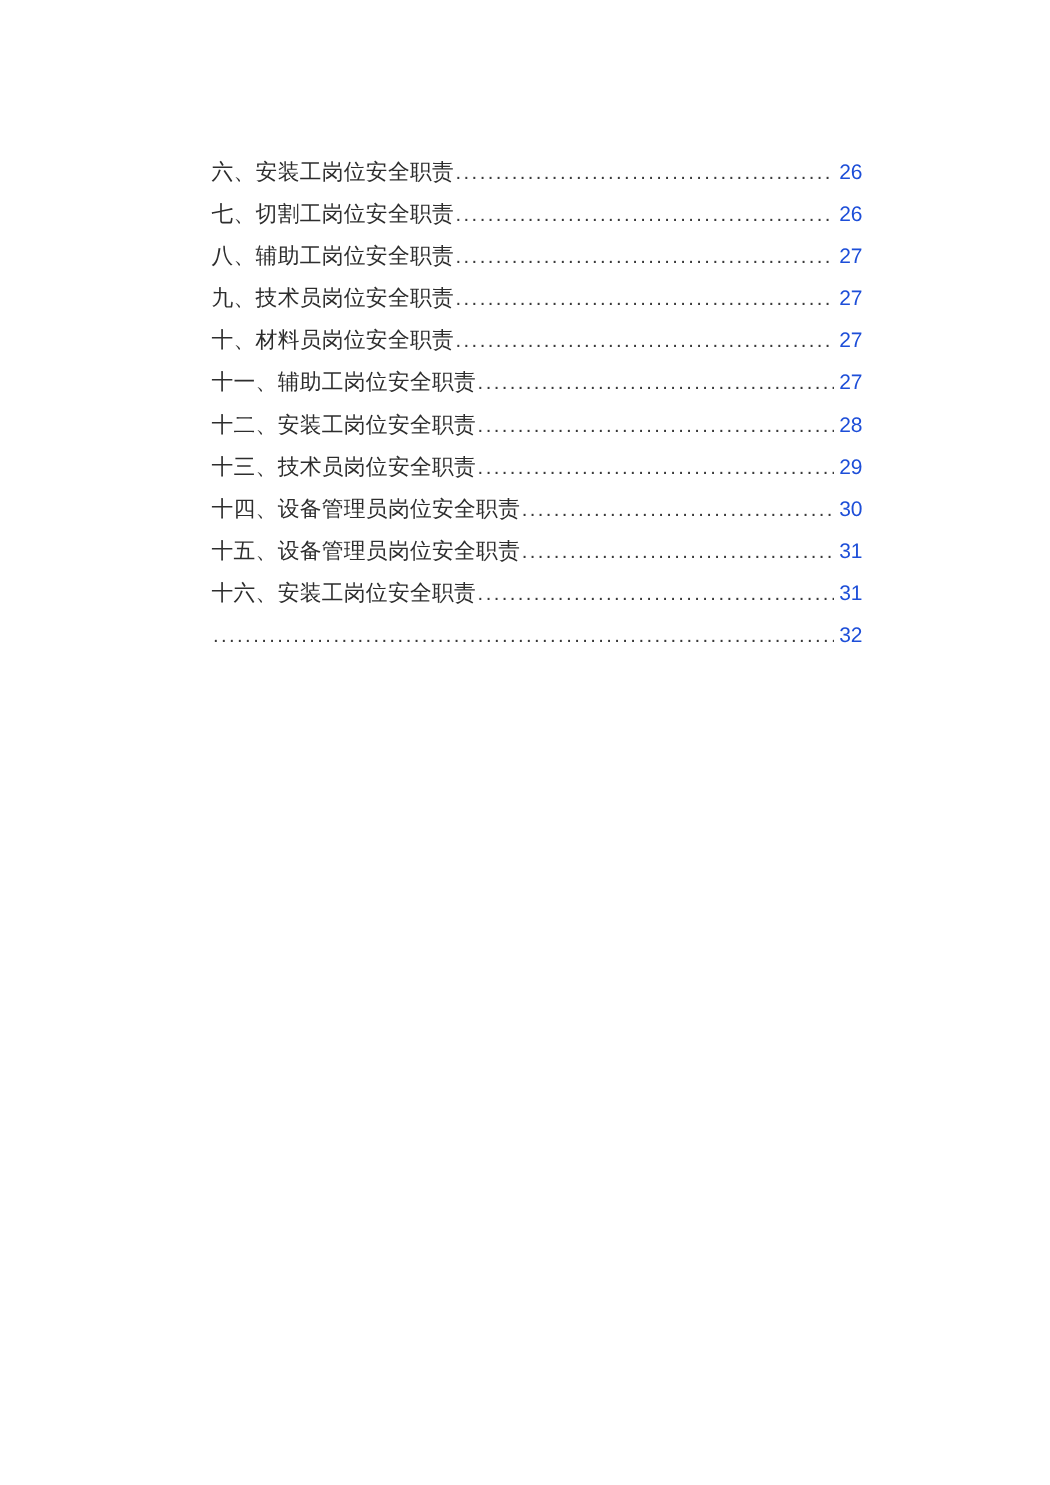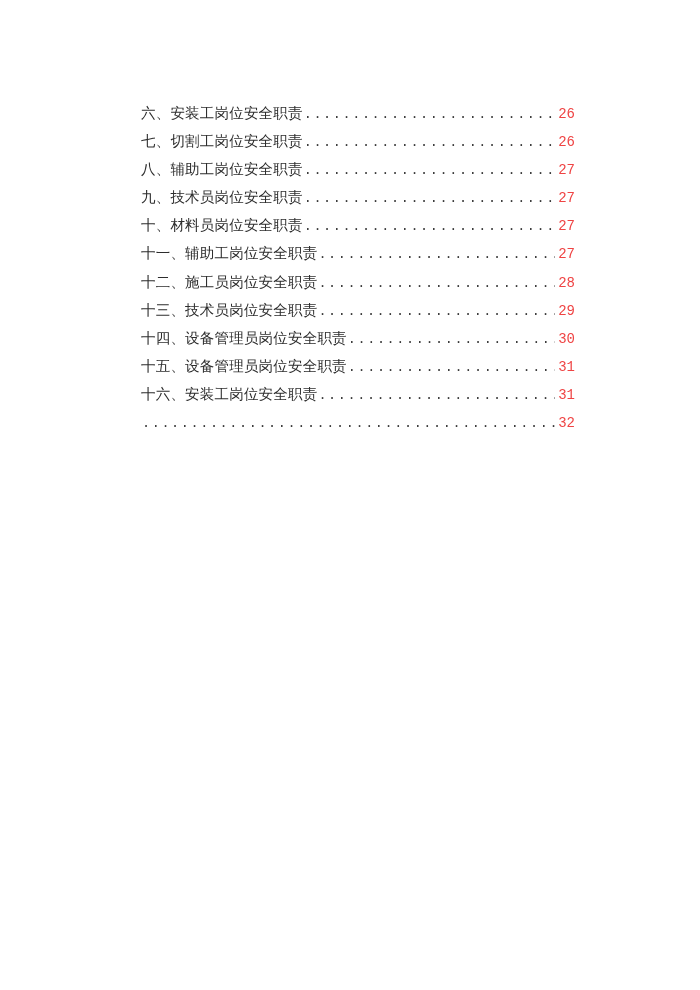--- a/index.html
+++ b/index.html
@@ -5,21 +5,21 @@
   html, body {
     margin: 0;
     padding: 0;
     background: #ffffff;
   }
   .page {
     position: relative;
     width: 660px;
     height: 990px;
     background: #ffffff;
-    font-family: Liberation Mono, monospace;
+    font-family: Liberation Sans, sans-serif;
     overflow: hidden;
   }
   .toc {
     position: absolute;
     top: 100px;
     left: 141px;
     right: 85px;
   }
   .toc-row {
     display: flex;
@@ -42,21 +42,21 @@
     color: #3a3a3a;
   }
   .toc-dots::after {
     content: "..................................................................................................................................................................";
     font-size: 13.5px;
     letter-spacing: 1.6px;
   }
   .toc-page {
     white-space: nowrap;
     font-size: 14px;
-    color: #ef4444;
+    color: #1d4ed8;
   }
 </style>
 </head>
 <body>
 
 <div class="page">
   <div class="toc">
       <div class="toc-row">
     <span class="toc-label">六、安装工岗位安全职责</span>
     <span class="toc-dots"></span>
@@ -81,21 +81,21 @@
     <span class="toc-label">十、材料员岗位安全职责</span>
     <span class="toc-dots"></span>
     <span class="toc-page">27</span>
   </div>
       <div class="toc-row">
     <span class="toc-label">十一、辅助工岗位安全职责</span>
     <span class="toc-dots"></span>
     <span class="toc-page">27</span>
   </div>
       <div class="toc-row">
-    <span class="toc-label">十二、施工员岗位安全职责</span>
+    <span class="toc-label">十二、安装工岗位安全职责</span>
     <span class="toc-dots"></span>
     <span class="toc-page">28</span>
   </div>
       <div class="toc-row">
     <span class="toc-label">十三、技术员岗位安全职责</span>
     <span class="toc-dots"></span>
     <span class="toc-page">29</span>
   </div>
       <div class="toc-row">
     <span class="toc-label">十四、设备管理员岗位安全职责</span>

